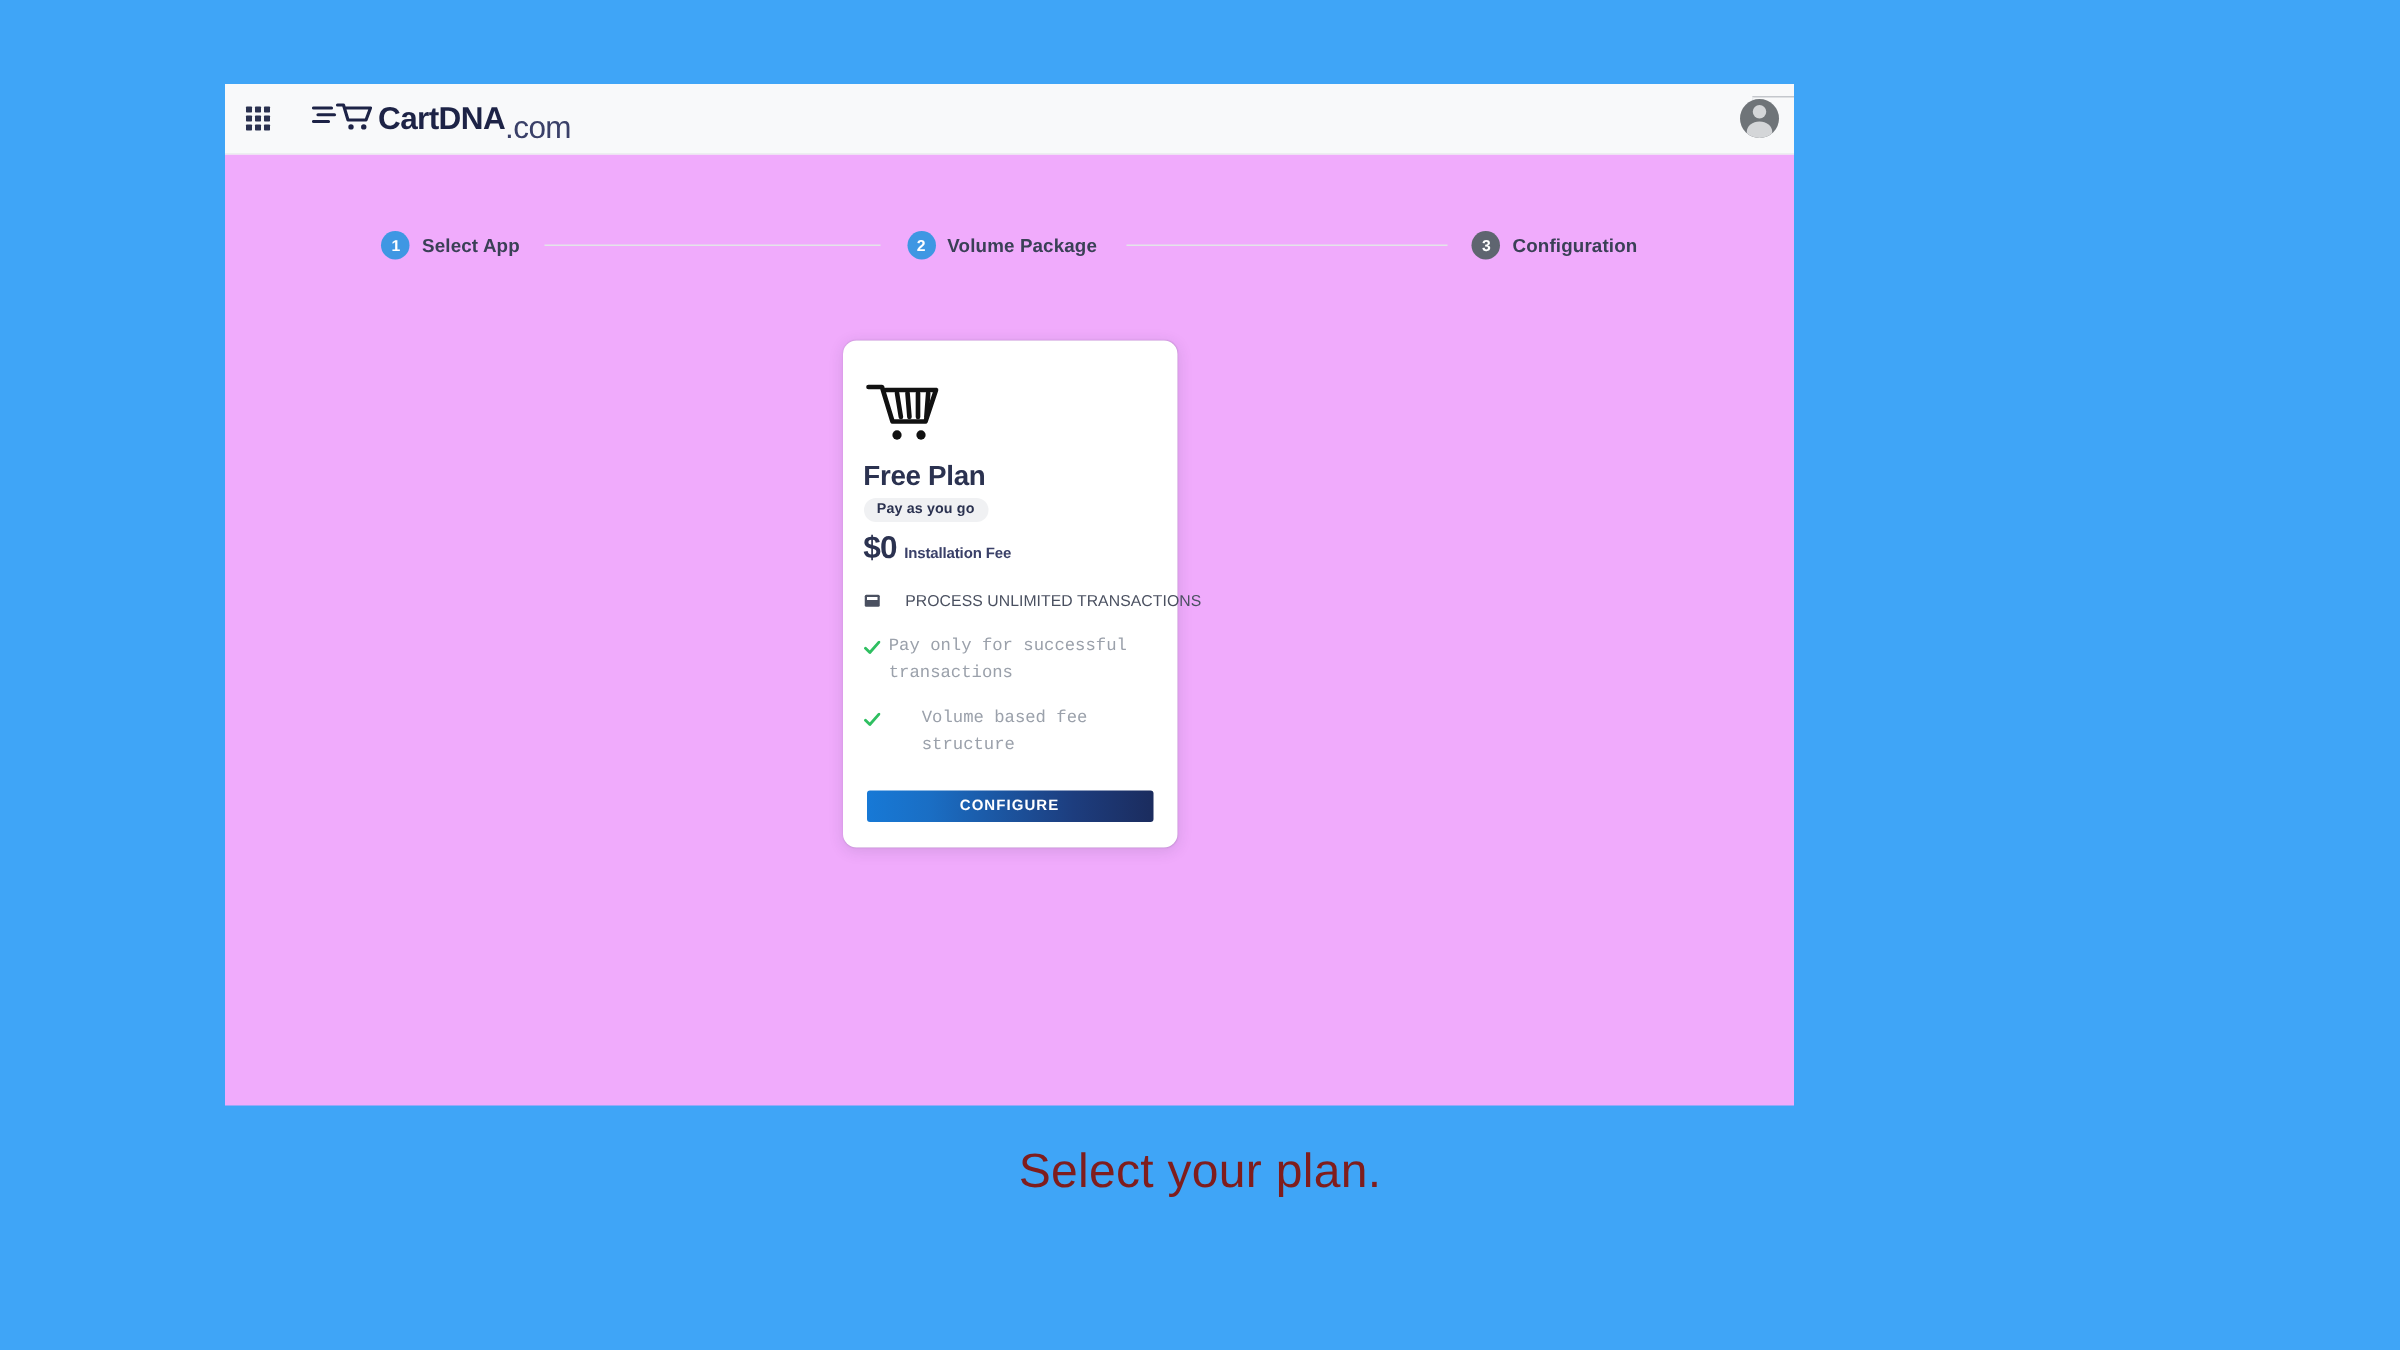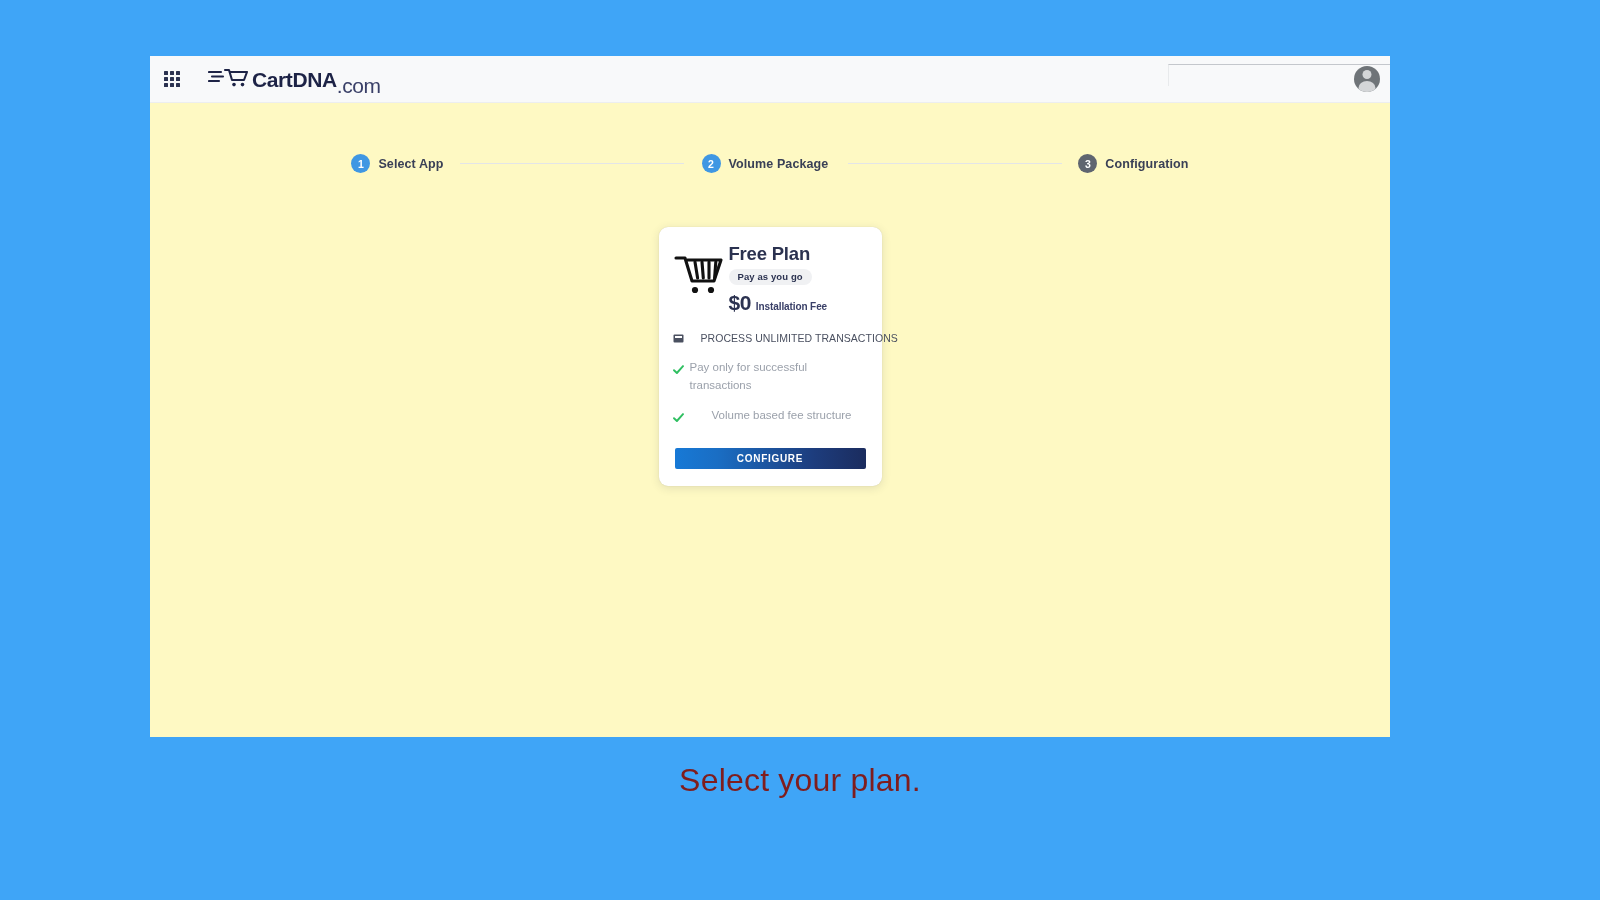--- a/index.html
+++ b/index.html
@@ -10,22 +10,22 @@
   }
   body {
     background: #3fa5f7;
     position: relative;
   }
 
   
   #app-window {
     position: absolute;
     left: 150px; top: 56px;
-    width: 1240px; height: 681px;
-    background: #fef9c3;
+    width: 1046px; height: 681px;
+    background: #f0abfc;
     overflow: hidden;
   }
 
   
   #app-header {
     position: relative;
     height: 47px;
     background: #f8f9fa;
     border-bottom: 1px solid #eceef0;
     display: flex;
@@ -191,20 +191,21 @@
     background: #fff;
     border-radius: 9px;
     box-shadow: 0 2px 10px rgba(40,45,70,0.13), 0 0 1px rgba(40,45,70,0.18);
     padding: 15px 0 17px;
   }
   #plan-top {
     display: flex;
     align-items: flex-start;
     padding: 0 14px;
     gap: 4px;
+    flex-direction: column;
   }
   #cart-icon { flex: 0 0 auto; margin-top: 8px; }
   #plan-head { flex: 1 1 auto; padding-top: 2px; }
   #plan-title {
     font-size: 18.5px;
     font-weight: bold;
     color: #2b3250;
     letter-spacing: -0.2px;
     line-height: 1.1;
   }
@@ -255,20 +256,21 @@
   #feature-list {
     list-style: none;
     margin: 12px 0 0;
     padding: 0 14px 0 14px;
   }
   #feature-list li {
     display: flex;
     align-items: flex-start;
     gap: 6px;
     margin-bottom: 12px;
+    font-family: Liberation Mono, monospace;
   }
   #feature-list li:last-child { margin-bottom: 0; gap: 28px; }
   .feature-check { flex: 0 0 auto; margin-top: 2px; }
   .feature-text {
     font-size: 11.5px;
     color: #9ba1ab;
     line-height: 1.55;
   }
 
   #configure-button {

